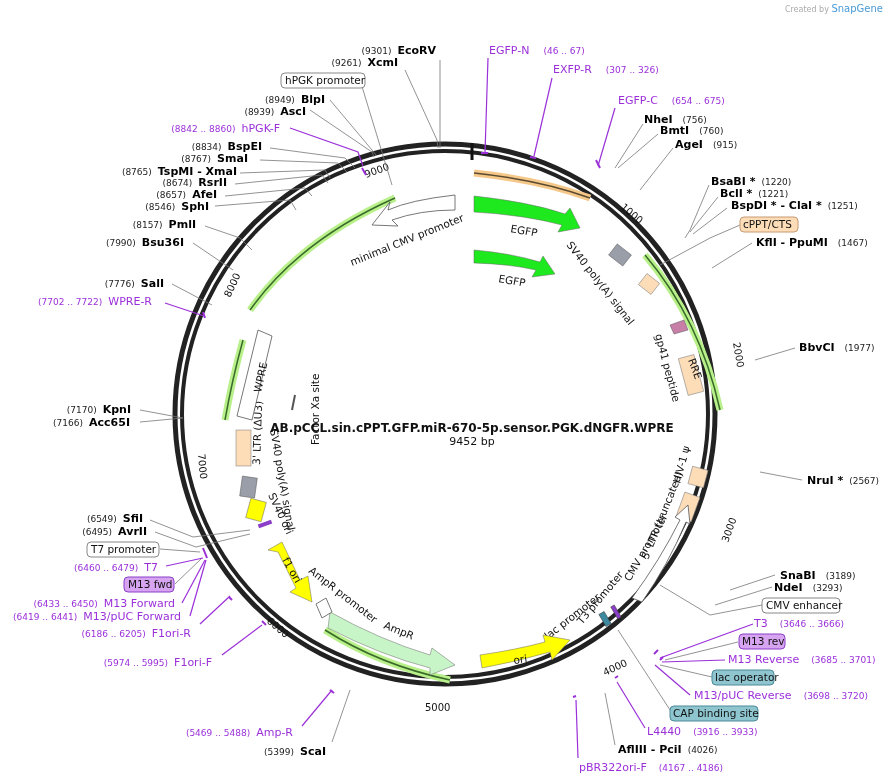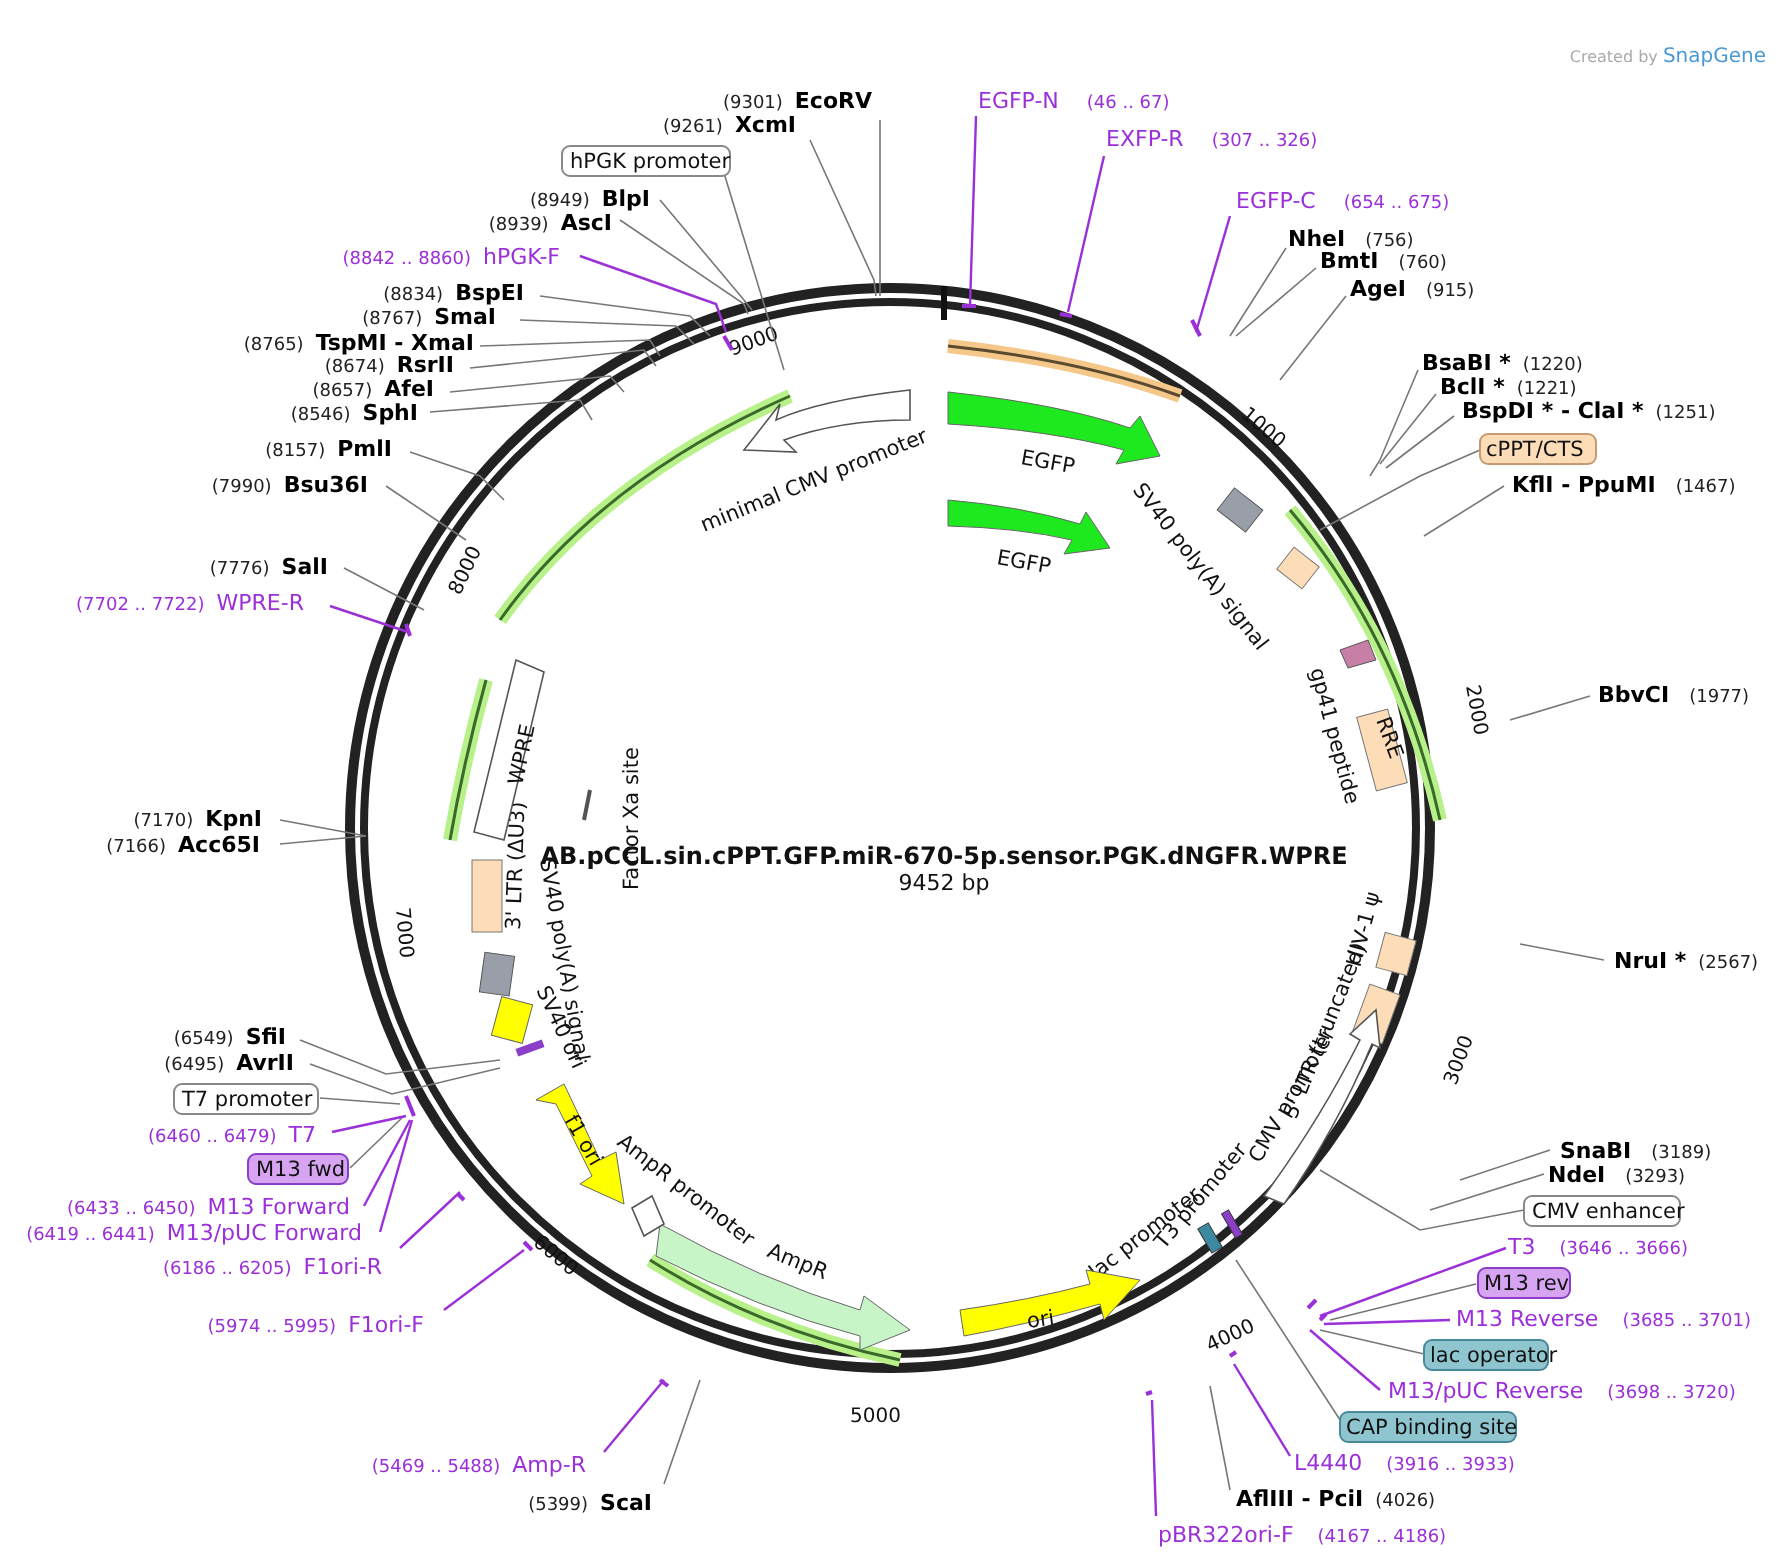--- a/index.html
+++ b/index.html
@@ -8,21 +8,21 @@
   .site{font-size:11px;font-weight:bold;fill:#000;}
   .pos{font-size:9px;fill:#222;}
   .primer{font-size:11px;fill:#9b30d9;}
   .ppos{font-size:9px;fill:#9b30d9;}
   .feat{font-size:10.5px;fill:#111;}
   .tick{font-size:10px;fill:#111;}
   .title{font-size:12px;font-weight:bold;fill:#111;}
   .bp{font-size:11px;fill:#111;}
   .lead{stroke:#777;stroke-width:0.8;fill:none;}
   .plead{stroke:#9b30d9;stroke-width:1.2;fill:none;}
-  .credit{position:absolute;right:8px;top:3px;font-size:8px;color:#aaa;margin-top:20px;}
+  .credit{position:absolute;right:8px;top:3px;font-size:8px;color:#aaa;}
   .credit b{color:#4a9ad6;font-weight:normal;font-size:10px;}
 </style>
 </head>
 <body>
 
 <div class="credit"><span>Created by</span> <b>SnapGene</b></div>
 
 <svg width="891" height="784" viewBox="0 0 891 784">
 
   <circle cx="445" cy="414" r="270" fill="none" stroke="#222" stroke-width="5"></circle>

